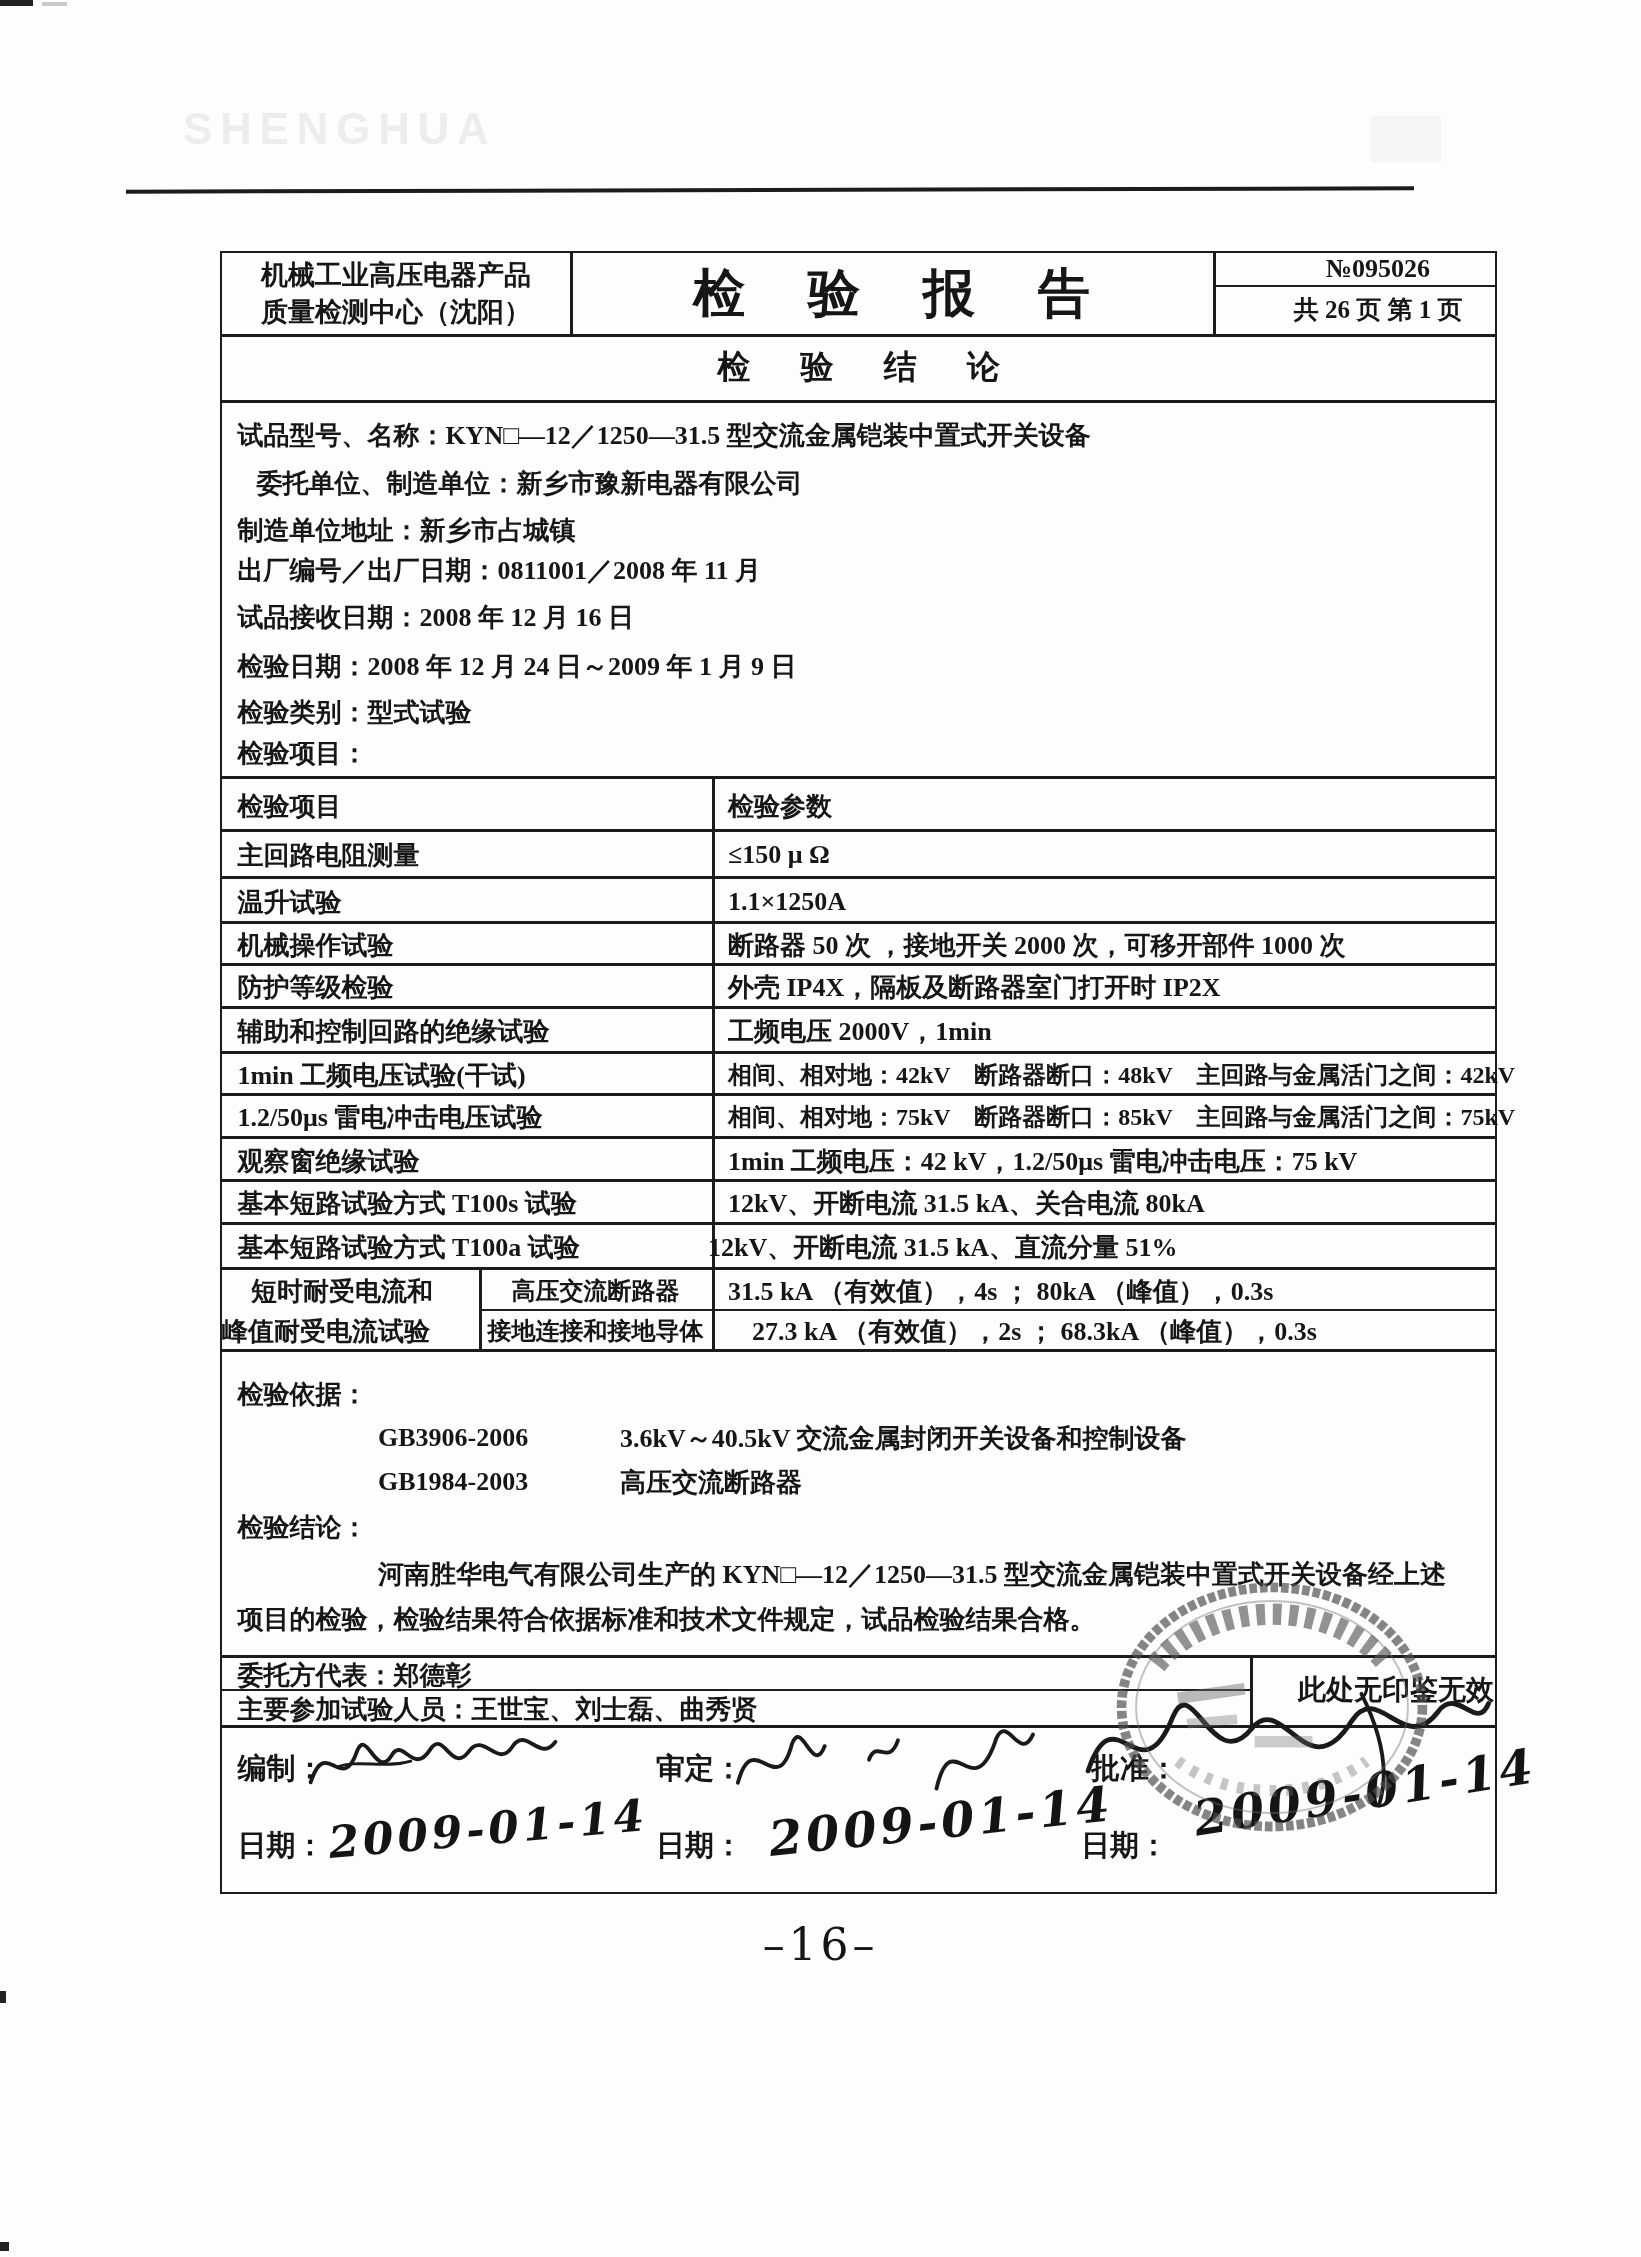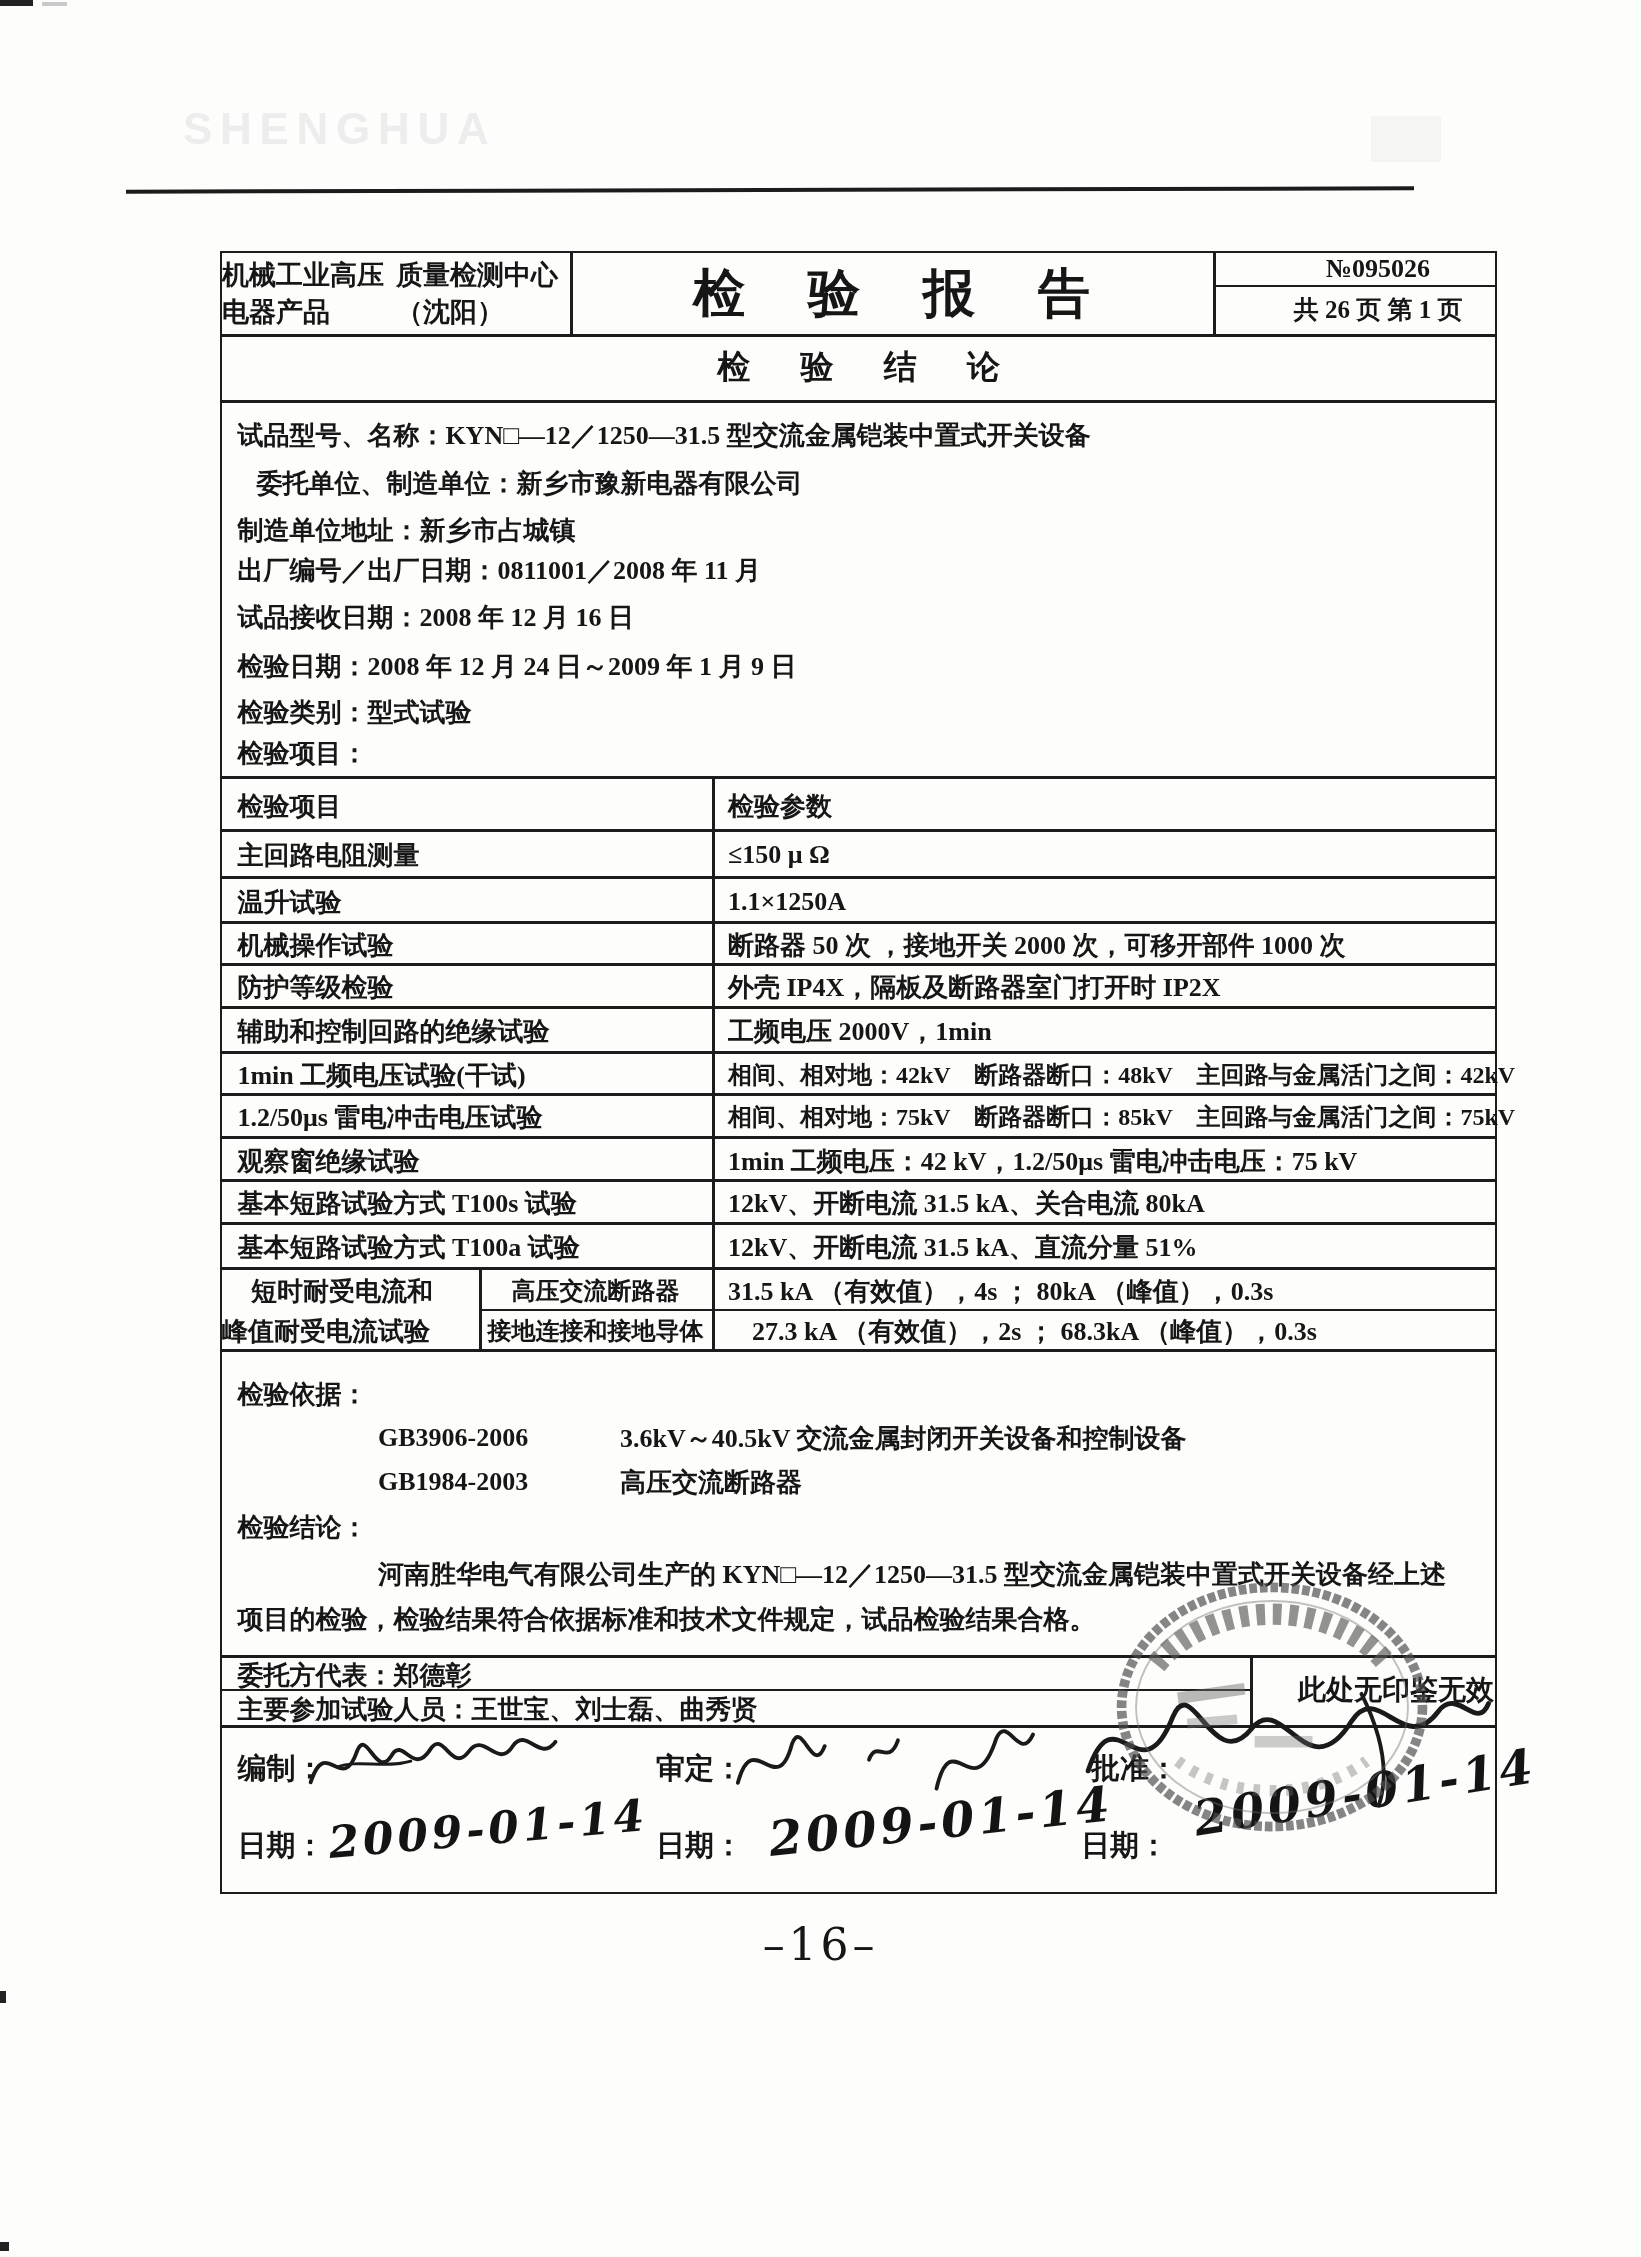--- a/index.html
+++ b/index.html
@@ -3,21 +3,21 @@
 <meta charset="utf-8">
 <style>
   html,body{margin:0;padding:0;background:#9a9a9a;}
   .sheet{position:relative;width:1641px;height:2257px;background:#fdfdfb;
          font-family:"Liberation Serif","DejaVu Serif",serif;color:#161616;overflow:hidden;}
   .txt{position:absolute;transform:translateY(-50%);white-space:nowrap;font-size:26px;font-weight:bold;}
   .hl{position:absolute;height:2.9px;background:#1c1c1c;}
   .vl{position:absolute;width:2.9px;background:#1c1c1c;}
   .frame{position:absolute;left:220px;top:251px;width:1273px;height:1639px;
          border:2.9px solid #1c1c1c;box-sizing:content-box;}
-  .org{position:absolute;left:0;top:0;width:348px;height:81px;display:flex;flex-direction:row;
+  .org{position:absolute;left:0;top:0;width:348px;height:81px;display:flex;flex-direction:column;
        justify-content:center;align-items:center;font-size:27px;font-weight:bold;line-height:37px;}
   .rpt-title{position:absolute;left:348px;top:0;width:643px;height:81px;display:flex;justify-content:center;
        align-items:center;font-size:52px;font-weight:bold;letter-spacing:25px;text-indent:25px;}
   .cell-c{position:absolute;display:flex;justify-content:center;align-items:center;font-weight:bold;padding-left:24px;}
   .sec-title{position:absolute;left:0;top:81px;width:1273px;height:66px;display:flex;justify-content:center;
        align-items:center;font-size:33px;font-weight:bold;letter-spacing:21px;text-indent:21px;}
   .hand{position:absolute;font-family:"DejaVu Serif",serif;font-style:italic;font-weight:bold;
         font-size:44px;letter-spacing:3.9px;white-space:nowrap;color:#141414;}
   .sig{position:absolute;}
   .watermark{position:absolute;font-family:"Liberation Sans",sans-serif;font-weight:bold;
@@ -101,21 +101,21 @@
     <div class="txt" style="left:506px;top:778px;">工频电压 2000V，1min</div>
     <div class="txt" style="left:15.4px;top:822px;">1min 工频电压试验(干试)</div>
     <div class="txt" style="left:506px;top:822px;font-size:24px;">相间、相对地：42kV　断路器断口：48kV　主回路与金属活门之间：42kV</div>
     <div class="txt" style="left:15.4px;top:864px;">1.2/50μs 雷电冲击电压试验</div>
     <div class="txt" style="left:506px;top:864px;font-size:24px;">相间、相对地：75kV　断路器断口：85kV　主回路与金属活门之间：75kV</div>
     <div class="txt" style="left:15.4px;top:908px;">观察窗绝缘试验</div>
     <div class="txt" style="left:506px;top:908px;">1min 工频电压：42 kV，1.2/50μs 雷电冲击电压：75 kV</div>
     <div class="txt" style="left:15.4px;top:950px;">基本短路试验方式 T100s 试验</div>
     <div class="txt" style="left:506px;top:950px;">12kV、开断电流 31.5 kA、关合电流 80kA</div>
     <div class="txt" style="left:15.4px;top:994px;">基本短路试验方式 T100a 试验</div>
-    <div class="txt" style="left:506px;top:994px;">12kV、开断电流 31.5 kA、直流分量 51%</div>
+    <div class="txt" style="left:486px;top:994px;">12kV、开断电流 31.5 kA、直流分量 51%</div>
 
     <div class="txt" style="left:0;top:1038px;width:275px;margin-left:29px;">短时耐受电流和</div>
     <div class="txt" style="left:0;top:1078px;width:207px;text-align:center;">峰值耐受电流试验</div>
     <div class="txt" style="left:257px;top:1038px;width:233px;text-align:center;font-size:24px;">高压交流断路器</div>
     <div class="txt" style="left:506px;top:1038px;">31.5 kA （有效值），4s ； 80kA （峰值），0.3s</div>
     <div class="txt" style="left:257px;top:1078px;width:233px;text-align:center;font-size:24px;">接地连接和接地导体</div>
     <div class="txt" style="left:530px;top:1078px;">27.3 kA （有效值），2s ； 68.3kA （峰值），0.3s</div>
 
     <div class="txt" style="left:15.4px;top:1141px;">检验依据：</div>
     <div class="txt" style="left:156px;top:1185px;">GB3906-2006</div>

